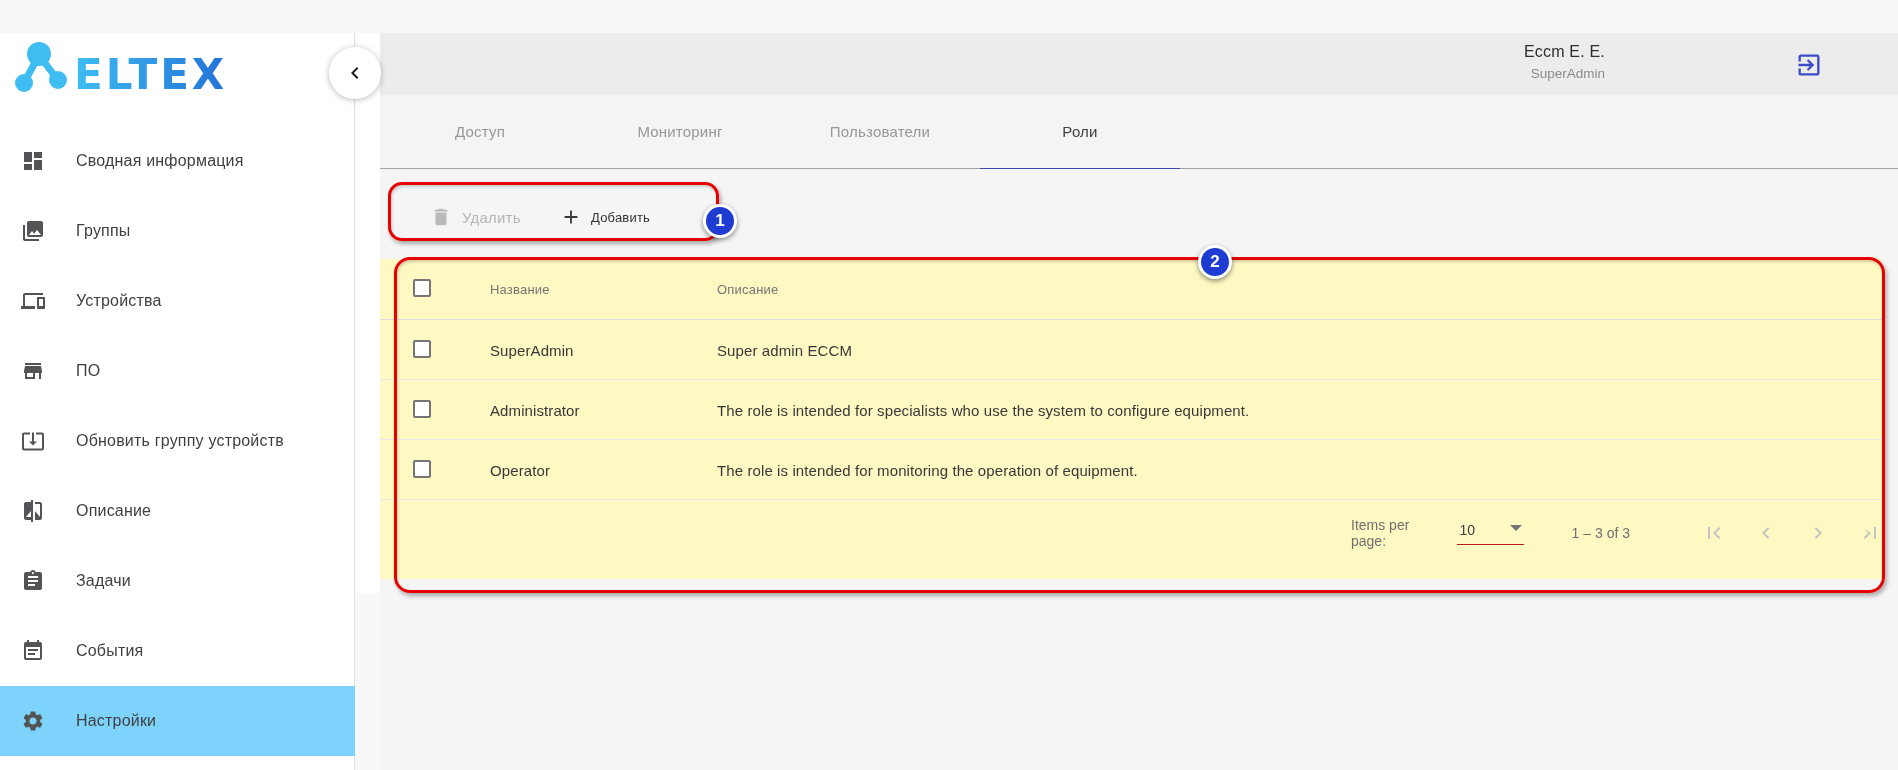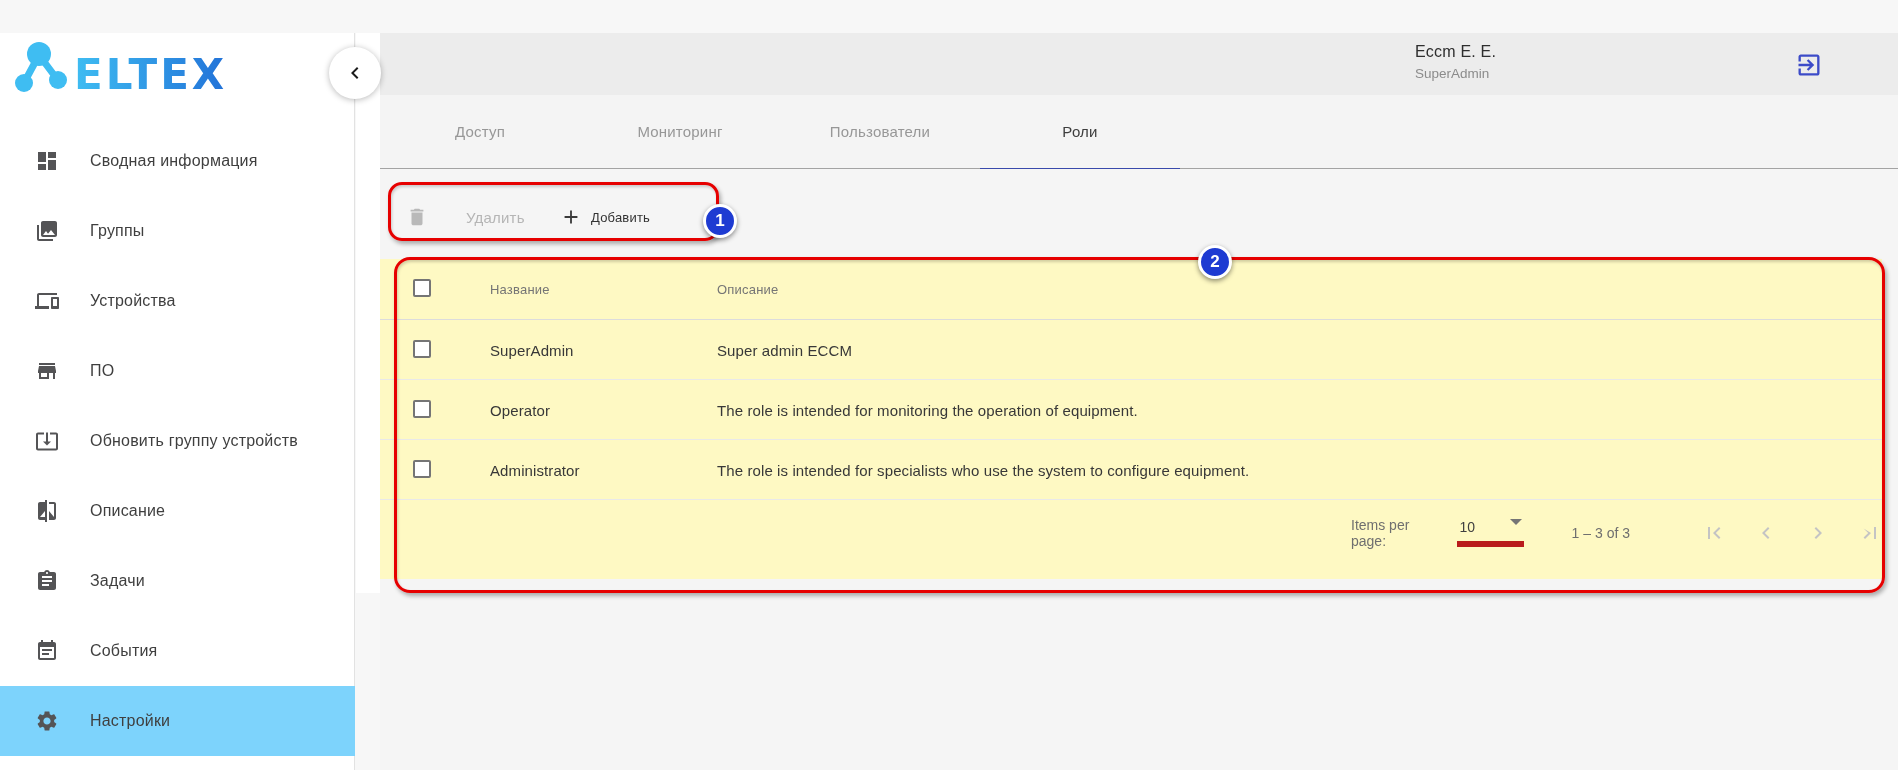--- a/index.html
+++ b/index.html
@@ -5,81 +5,81 @@
   * { margin: 0; padding: 0; box-sizing: border-box; }
   html, body { width: 1898px; height: 770px; overflow: hidden; }
   body { font-family: "Liberation Sans", "DejaVu Sans", sans-serif; background: #f7f7f7; }
   .app { position: relative; width: 1898px; height: 770px; overflow: hidden; margin-top: 33px; }
 
   
   .sidebar { position: absolute; left: 0; top: 0; width: 355px; height: 770px;
              background: #ffffff; border-right: 1px solid #e2e2e2; z-index: 5; }
   .logo { position: absolute; left: 12px; top: 4px; width: 240px; height: 72px; }
   .nav { position: absolute; left: 0; top: 93px; width: 355px; }
-  .nav-item { display: flex; align-items: center; height: 70px; padding-left: 35px;
+  .nav-item { display: flex; align-items: center; height: 70px; padding-left: 21px;
               cursor: pointer; }
   .nav-item.active { background: #7dd3fc; }
   .nav-icon { width: 24px; height: 24px; color: #545456; flex: 0 0 24px; }
   .nav-icon svg { width: 24px; height: 24px; display: block; }
   .nav-label { margin-left: 31px; font-size: 16px; color: #3f3f3f; letter-spacing: .2px; white-space: nowrap; }
 
   
   .collapse-btn { position: absolute; left: 329px; top: 14px; width: 52px; height: 52px;
                   background: #ffffff; border-radius: 50%; z-index: 20;
                   box-shadow: 0 1px 6px rgba(0,0,0,0.28); display: flex;
                   align-items: center; justify-content: center; cursor: pointer; }
   .collapse-btn svg { width: 24px; height: 24px; color: #1c1c1c; }
 
   
   .gutter { position: absolute; left: 356px; top: 0; width: 24px; height: 560px; background: #ffffff; }
   .topbar { position: absolute; left: 380px; top: 0; right: 0; height: 62px; background: #ececec; }
-  .user-block { position: absolute; left: 1415px; top: 10px; width: 190px; text-align: left; }
+  .user-block { position: absolute; left: 1415px; top: 10px; width: 190px; text-align: right; }
   .user-name { font-size: 16px; font-weight: 500; color: #2e2e2e; letter-spacing: .2px; }
   .user-role { margin-top: 5px; font-size: 13.5px; color: #8b8b8b; }
   .logout-btn { position: absolute; left: 1795px; top: 18px; width: 28px; height: 28px; cursor: pointer;
                 color: var(--logout-blue, #3c4bc8); }
   .logout-btn svg { width: 28px; height: 28px; }
 
   .tabstrip { position: absolute; left: 380px; top: 62px; right: 0; height: 74px;
               background: #f4f4f4; border-bottom: 1px solid #a3a3a3; display: flex; }
   .tab { position: relative; width: 200px; height: 74px; line-height: 74px; text-align: center;
          font-size: 15px; color: #979797; font-weight: 500; letter-spacing: .2px; cursor: pointer; }
   .tab.active { color: #3d3d3d; }
   .tab.active::after { content: ""; position: absolute; left: 0; right: 0; bottom: -1px; height: 2px;
                        background: var(--accent-indigo, #3949ab); }
 
   .workarea { position: absolute; left: 380px; top: 136px; right: 0; bottom: 0; background: #f5f5f5; }
 
   
   .btn { position: absolute; display: flex; align-items: center; height: 36px; cursor: pointer;
          background: transparent; border: none; }
   .btn svg { width: 22px; height: 22px; }
-  .btn-delete { left: 406px; top: 166px; color: #b9b9b9; gap: 28px; }
+  .btn-delete { left: 430px; top: 166px; color: #b9b9b9; }
   .btn-delete .btn-label { margin-left: 10px; font-size: 15px; color: #b5b5b5; letter-spacing: .2px; }
   .btn-add { left: 560px; top: 166px; color: #3a3a3a; }
   .btn-add .btn-label { margin-left: 9px; font-size: 13px; font-weight: 500; color: #333333; letter-spacing: .2px; }
 
   
   .card { position: absolute; left: 380px; top: 226px; width: 1502px; height: 320px; background: #fef9c3; }
   .thead { position: relative; height: 61px; border-bottom: 1px solid #dcdcdc; }
   .trow  { position: relative; height: 60px; border-bottom: 1px solid #e9e9e9; cursor: pointer; }
   .cbx { position: absolute; left: 33px; top: 50%; margin-top: -10px; width: 18px; height: 18px;
          border: 2px solid #757575; border-radius: 2px; background: #fff; cursor: pointer; }
   .col-name-h, .col-desc-h { position: absolute; top: 50%; transform: translateY(-50%);
          font-size: 13px; color: #757575; letter-spacing: .2px; }
   .col-name, .col-desc { position: absolute; top: 50%; transform: translateY(-50%);
          font-size: 15px; color: #383838; letter-spacing: .1px; white-space: nowrap; }
   .col-name-h, .col-name { left: 110px; }
   .col-desc-h, .col-desc { left: 337px; }
 
   
   .pager { position: absolute; left: 971px; top: 241px; height: 66px; display: flex; align-items: center; }
   .pp-label { font-size: 14px; color: #6f6f6f; }
-  .pp-select { margin-left: 12px; width: 68px; display: flex; align-items: flex-start;
-               justify-content: space-between; border-bottom: 6px solid #b91c1c;
+  .pp-select { margin-left: 12px; width: 68px; display: flex; align-items: center;
+               justify-content: space-between; border-bottom: 1px solid #b91c1c;
                padding: 0 2px 6px 2px; cursor: pointer; }
   .pp-value { font-size: 14px; color: #3f3f3f; }
   .pp-caret { width: 0; height: 0; border-left: 6px solid transparent; border-right: 6px solid transparent;
               border-top: 6px solid #757575; margin-bottom: 3px; }
   .pp-range { margin-left: 48px; font-size: 14px; color: #6f6f6f; white-space: nowrap; }
   .pager-nav { display: flex; align-items: center; margin-left: 44px; }
   .pnav { width: 24px; height: 24px; margin-left: 28px; color: #c4c4c4; cursor: default; }
   .pnav svg { width: 24px; height: 24px; }
 
   
@@ -241,27 +241,27 @@
       <span class="col-name-h">Название</span>
       <span class="col-desc-h">Описание</span>
     </div>
     <div class="trow">
       <span class="cbx"></span>
       <span class="col-name">SuperAdmin</span>
       <span class="col-desc">Super admin ECCM</span>
     </div>
     <div class="trow">
       <span class="cbx"></span>
+      <span class="col-name">Administrator</span>
+      <span class="col-desc">The role is intended for specialists who use the system to configure equipment.</span>
+    </div>
+    <div class="trow">
+      <span class="cbx"></span>
       <span class="col-name">Operator</span>
       <span class="col-desc">The role is intended for monitoring the operation of equipment.</span>
-    </div>
-    <div class="trow">
-      <span class="cbx"></span>
-      <span class="col-name">Administrator</span>
-      <span class="col-desc">The role is intended for specialists who use the system to configure equipment.</span>
     </div>
 
     <div class="pager">
       <span class="pp-label">Items per page:</span>
       <span class="pp-select">
         <span class="pp-value">10</span>
         <span class="pp-caret"></span>
       </span>
       <span class="pp-range">1 – 3 of 3</span>
       <span class="pager-nav">

